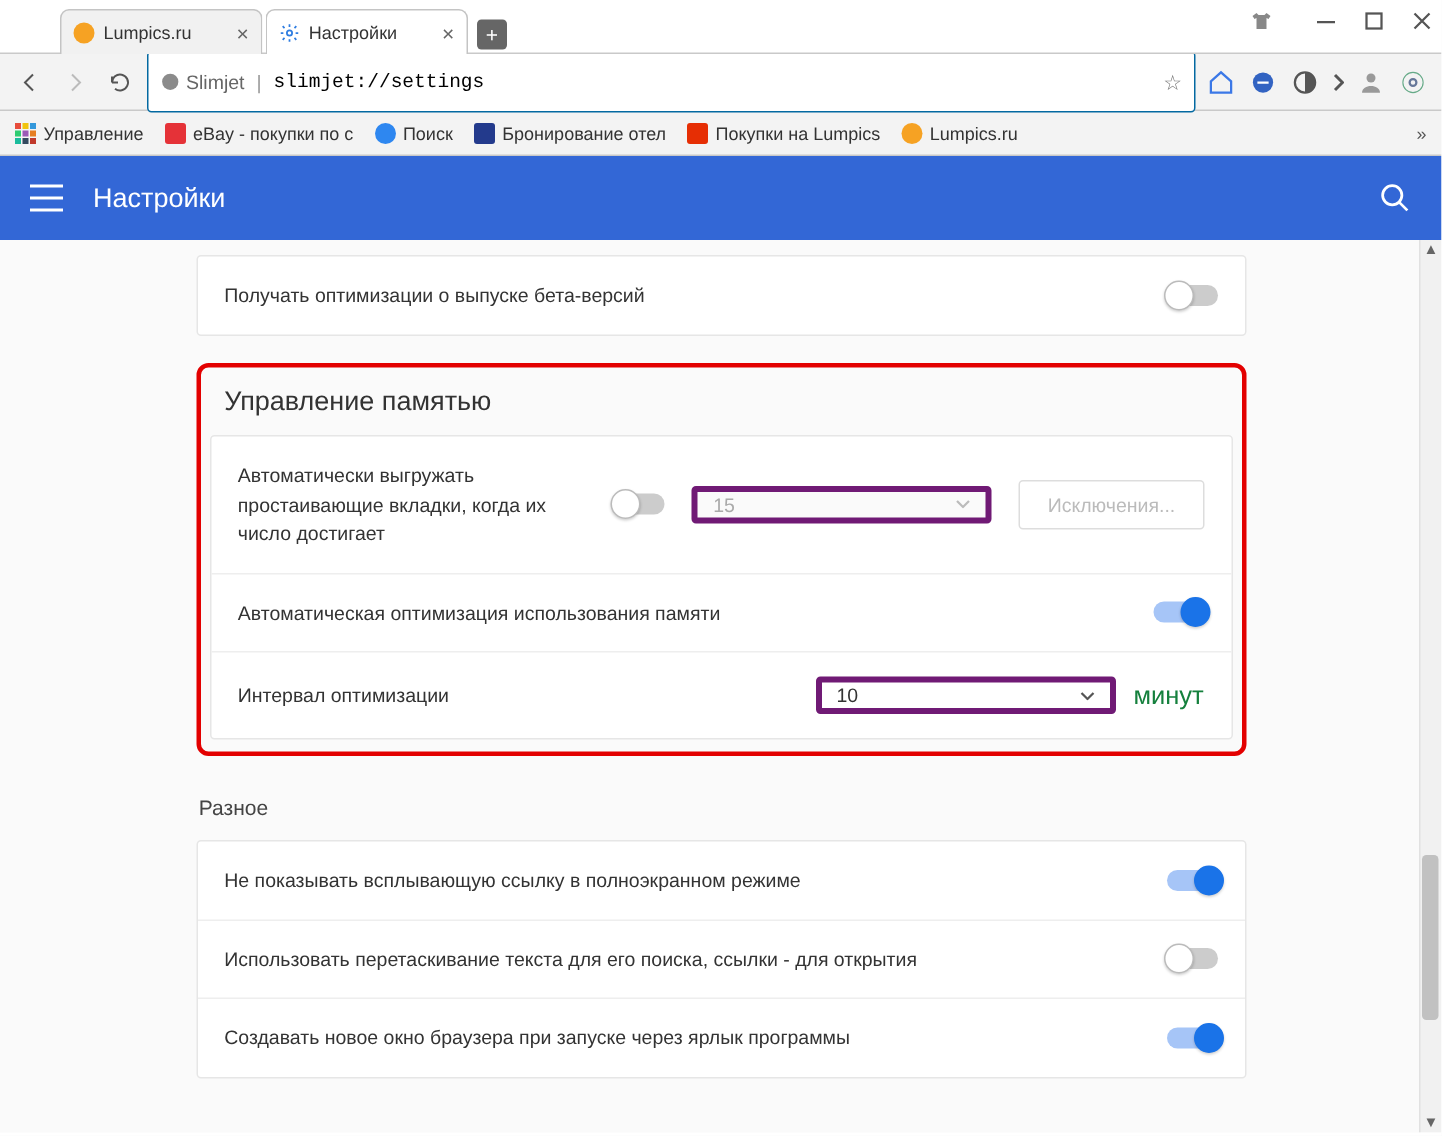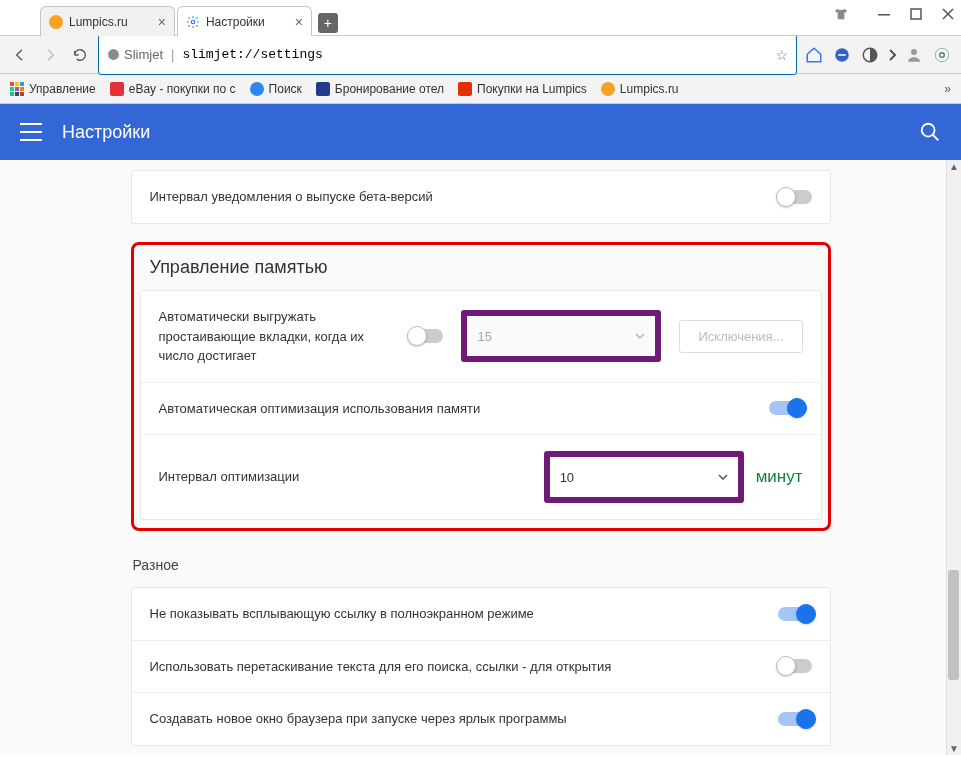--- a/index.html
+++ b/index.html
@@ -52,21 +52,21 @@
 .row:last-child { border-bottom: none; }
 .row .label { flex: 0 0 auto; max-width: 320px; line-height: 1.5; }
 .row .label.full { max-width: 100%; flex: 1; }
 
 
 .toggle { width: 34px; height: 14px; background: #ccc; border-radius: 10px; position: relative; cursor: pointer; margin-left: auto; }
 .toggle::after { content: ""; position: absolute; width: 18px; height: 18px; background: #fff; border: 1px solid #bbb; border-radius: 50%; top: -3px; left: -2px; box-shadow: 0 1px 2px rgba(0,0,0,.2); }
 .toggle.on { background: #a6c5f7; }
 .toggle.on::after { left: 18px; background: #1a73e8; border-color: #1a73e8; }
 
-.select-box { width: 200px; height: 52px; border: 6px solid #701a75; border-radius: 3px; display: flex; align-items: center; padding: 0 10px; font-size: 13px; color: #333; cursor: pointer; position: relative; }
+.select-box { width: 200px; height: 25px; border: 4px solid #701a75; border-radius: 3px; display: flex; align-items: center; padding: 0 10px; font-size: 13px; color: #333; cursor: pointer; position: relative; }
 .select-box.disabled { color: #aaa; background: #fafafa; }
 .select-box .caret { margin-left: auto; }
 .unit { margin-left: 12px; font-size: 17px; color: #15803d; }
 
 .btn-outline { border: 1px solid #ddd; padding: 8px 18px; font-size: 13px; color: #555; border-radius: 3px; cursor: pointer; }
 .btn-outline.disabled { color: #bbb; }
 
 .section-title { font-size: 14px; color: #444; padding: 8px 2px 14px; }
 
 
@@ -245,21 +245,21 @@
         <path d="M15 15l6 6" stroke="#fff" stroke-width="2"></path>
       </svg>
   </div>
 </div>
 
 <div class="content-wrap">
   <div class="content">
 
     <div class="card">
       <div class="row">
-        <span class="label full">Интервал уведомления о выпуске бета-версий</span>
+        <span class="label full">Получать оптимизации о выпуске бета-версий</span>
         <span class="toggle"></span>
       </div>
     </div>
 
     <div class="highlight-box">
       <div class="section-title">Управление памятью</div>
       <div class="card" style="margin-bottom:0;">
         <div class="row" style="gap:18px;">
           <span class="label" style="max-width:210px;">Автоматически выгружать простаивающие вкладки, когда их число достигает</span>
           <span class="toggle"></span>

